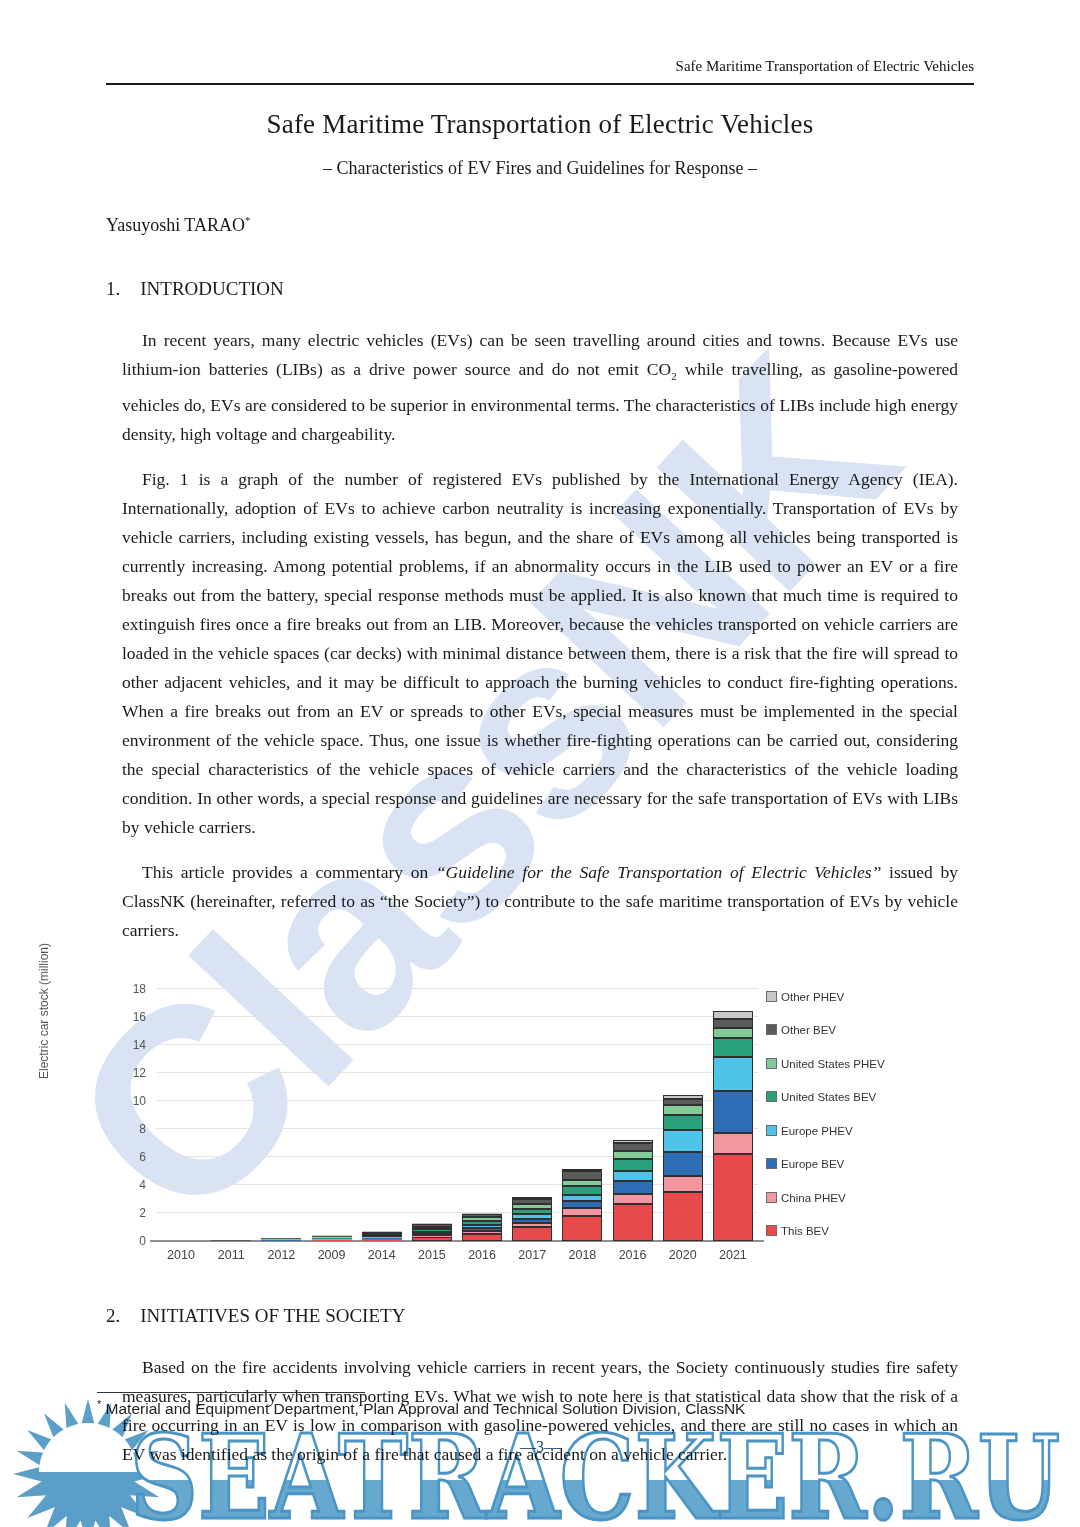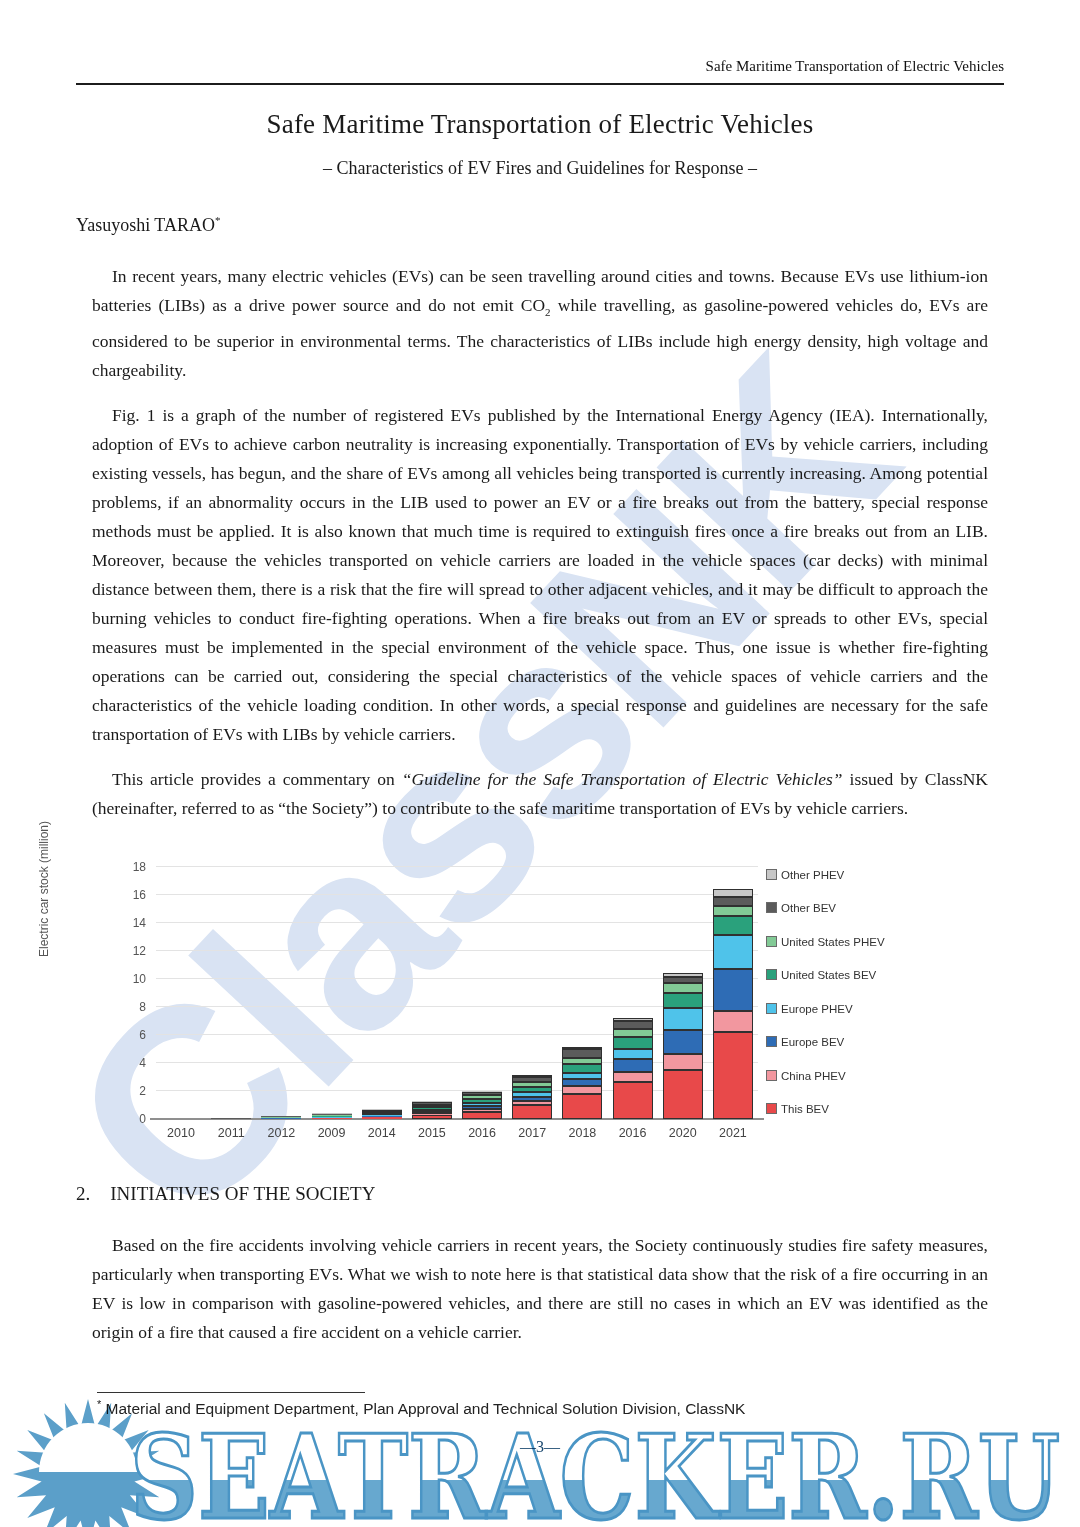--- a/index.html
+++ b/index.html
@@ -9,21 +9,21 @@
   }
   
   .wm-diagonal{
     position:absolute; left:480px; top:790px; z-index:0;
     transform:translate(-50%,-50%) rotate(-47deg);
     font-family:"Liberation Sans","DejaVu Sans",sans-serif;
     font-weight:bold; font-size:265px; letter-spacing:-6px;
     color:#d9e3f3; white-space:nowrap; user-select:none;
   }
   
-  .content{position:relative; z-index:1; padding:0 76px;}
+  .content{position:relative; z-index:1; padding:0 106px;}
   .running-head{padding-top:58px; text-align:right; font-size:15px; color:#111;}
   .head-rule{border:none; border-top:2px solid #1c1c1c; margin:8px 0 0 0;}
   .title{margin-top:24px; text-align:center; font-size:27px; letter-spacing:.2px;}
   .subtitle{margin-top:18px; text-align:center; font-size:18px;}
   .author{margin-top:36px; text-align:left; font-size:18px;}
   .sec-head{margin-top:42px; font-size:19px;}
   .sec-head .sec-no{display:inline-block; margin-right:20px;}
   p.body{ margin:16px; font-size:17.5px; line-height:29px; text-align:justify; text-indent:20px;}
   p.body.first{margin-top:26px;}
   .it{font-style:italic;}
@@ -70,20 +70,23 @@
   <div class="content">
 
     <div class="running-head">Safe Maritime Transportation of Electric Vehicles</div>
     <hr class="head-rule">
 
     <div class="title">Safe Maritime Transportation of Electric Vehicles</div>
     <div class="subtitle">– Characteristics of EV Fires and Guidelines for Response –</div>
 
     <div class="author"><span>Yasuyoshi TARAO</span><sup>*</sup></div>
 
+    <div class="sec-head">
+      <span class="sec-no">1.</span><span>INTRODUCTION</span>
+    </div>
 
     <p class="body first"><span>In recent years, many electric vehicles (EVs) can be seen travelling around cities and towns. Because EVs use lithium-ion batteries (LIBs) as a drive power source and do not emit CO</span><sub style="font-size:11px;">2</sub><span> while travelling, as gasoline-powered vehicles do, EVs are considered to be superior in environmental terms. The characteristics of LIBs include high energy density, high voltage and chargeability.</span></p>
 
     <p class="body">Fig. 1 is a graph of the number of registered EVs published by the International Energy Agency (IEA). Internationally, adoption of EVs to achieve carbon neutrality is increasing exponentially. Transportation of EVs by vehicle carriers, including existing vessels, has begun, and the share of EVs among all vehicles being transported is currently increasing. Among potential problems, if an abnormality occurs in the LIB used to power an EV or a fire breaks out from the battery, special response methods must be applied. It is also known that much time is required to extinguish fires once a fire breaks out from an LIB. Moreover, because the vehicles transported on vehicle carriers are loaded in the vehicle spaces (car decks) with minimal distance between them, there is a risk that the fire will spread to other adjacent vehicles, and it may be difficult to approach the burning vehicles to conduct fire-fighting operations. When a fire breaks out from an EV or spreads to other EVs, special measures must be implemented in the special environment of the vehicle space. Thus, one issue is whether fire-fighting operations can be carried out, considering the special characteristics of the vehicle spaces of vehicle carriers and the characteristics of the vehicle loading condition. In other words, a special response and guidelines are necessary for the safe transportation of EVs with LIBs by vehicle carriers.</p>
 
     <p class="body"><span>This article provides a commentary on </span><span class="it">“Guideline for the Safe Transportation of Electric Vehicles”</span><span> issued by ClassNK (hereinafter, referred to as “the Society”) to contribute to the safe maritime transportation of EVs by vehicle carriers.</span></p>
 
   </div>
 
   <div class="chart">

